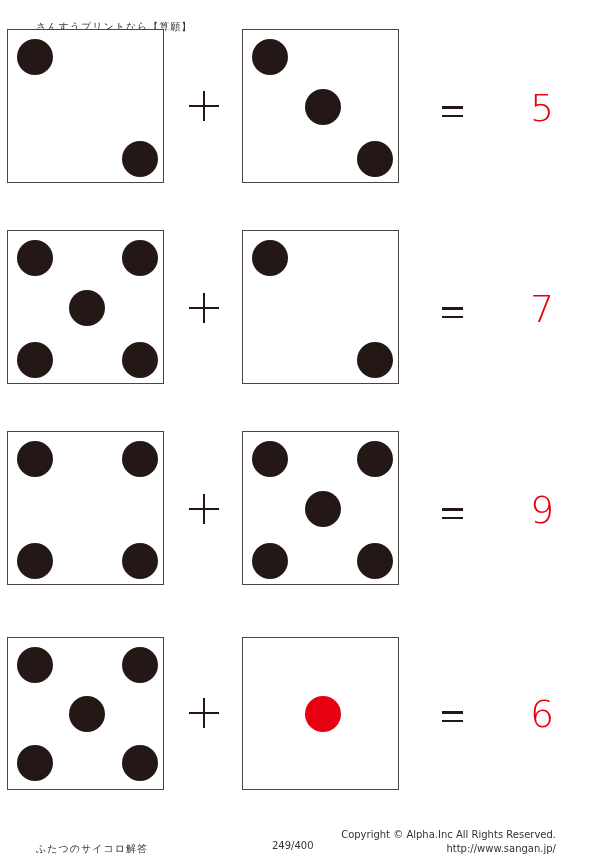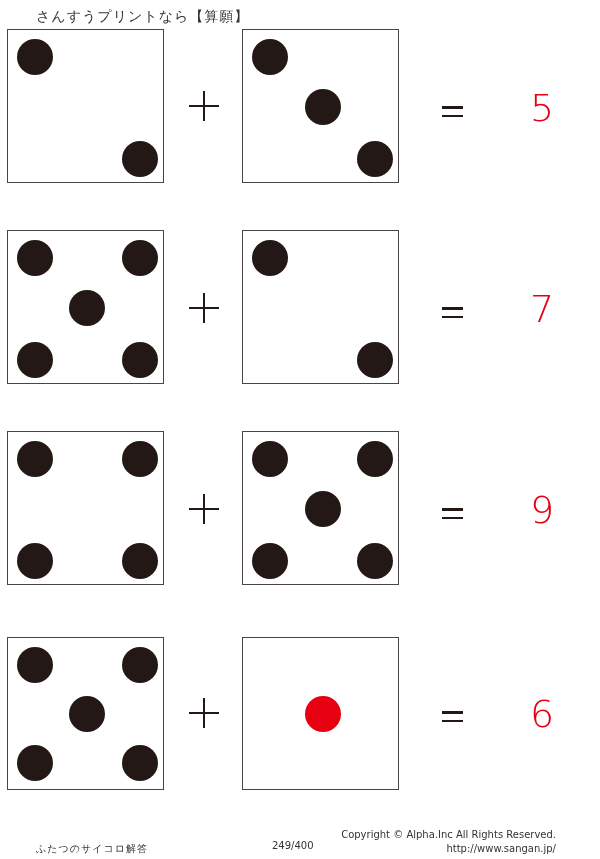--- a/index.html
+++ b/index.html
@@ -1,17 +1,17 @@
 <!DOCTYPE html>
 <html><head>
 <meta charset="utf-8">
 <style>
   html, body { margin:0; padding:0; background:#ffffff; }
   body { width:600px; height:859px; position:relative; overflow:hidden; font-family:"DejaVu Sans", sans-serif; color:#231815; }
-  .header { position:absolute; left:36px; top:8px; font-size:14px; color:#333; letter-spacing:1px; white-space:nowrap; }
+  .header { position:absolute; left:36px; top:20px; font-size:10px; color:#333; letter-spacing:1px; white-space:nowrap; }
   .die { position:absolute; width:157px; height:154px; border:1.5px solid #4a4444; box-sizing:border-box; background:#fff; }
   .pip { position:absolute; width:36px; height:36px; border-radius:50%; background:#231815; margin-left:-18px; margin-top:-18px; }
   .pip.red { background:#e60012; }
   .plus { position:absolute; width:30px; height:30px; }
   .plus::before { content:""; position:absolute; left:0; top:14px; width:30px; height:2px; background:#231815; }
   .plus::after { content:""; position:absolute; left:14px; top:0; width:2px; height:30px; background:#231815; }
   .equals { position:absolute; width:21px; height:11px; }
   .equals::before, .equals::after { content:""; position:absolute; left:0; width:21px; height:2.5px; background:#231815; }
   .equals::before { top:0; }
   .equals::after { bottom:0; }

